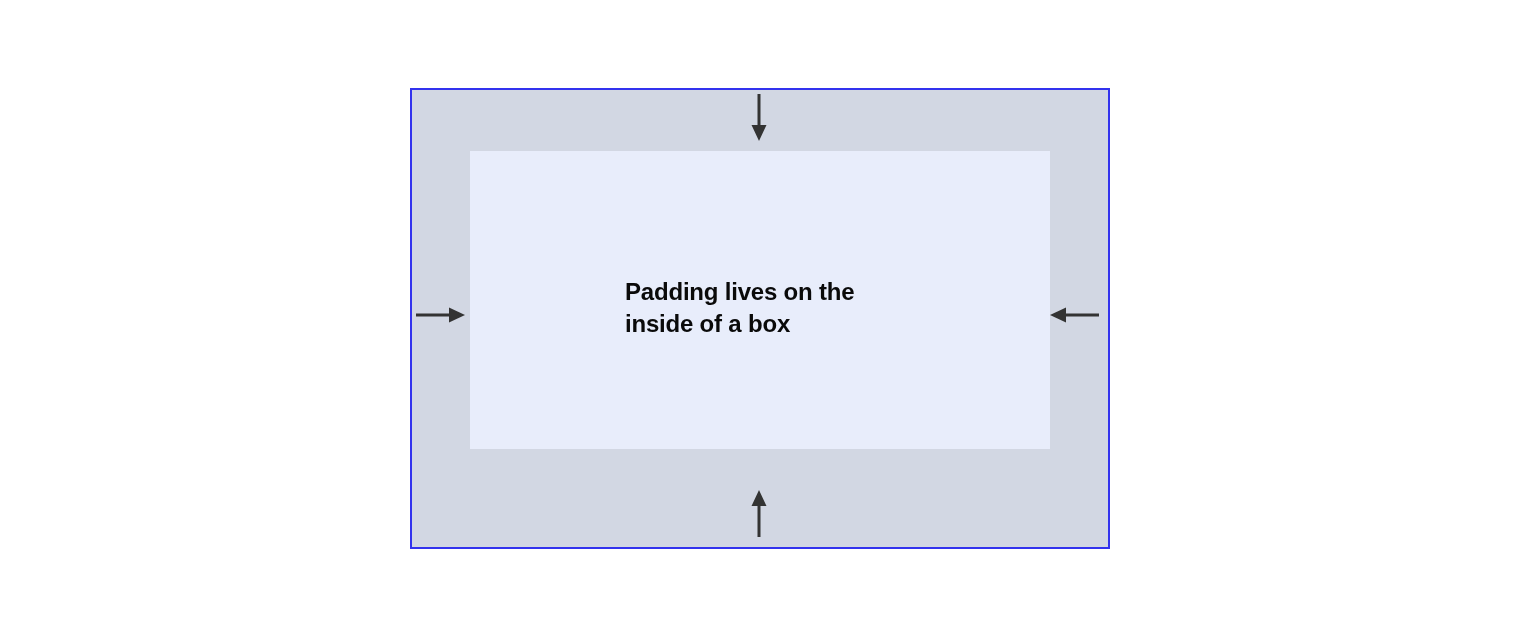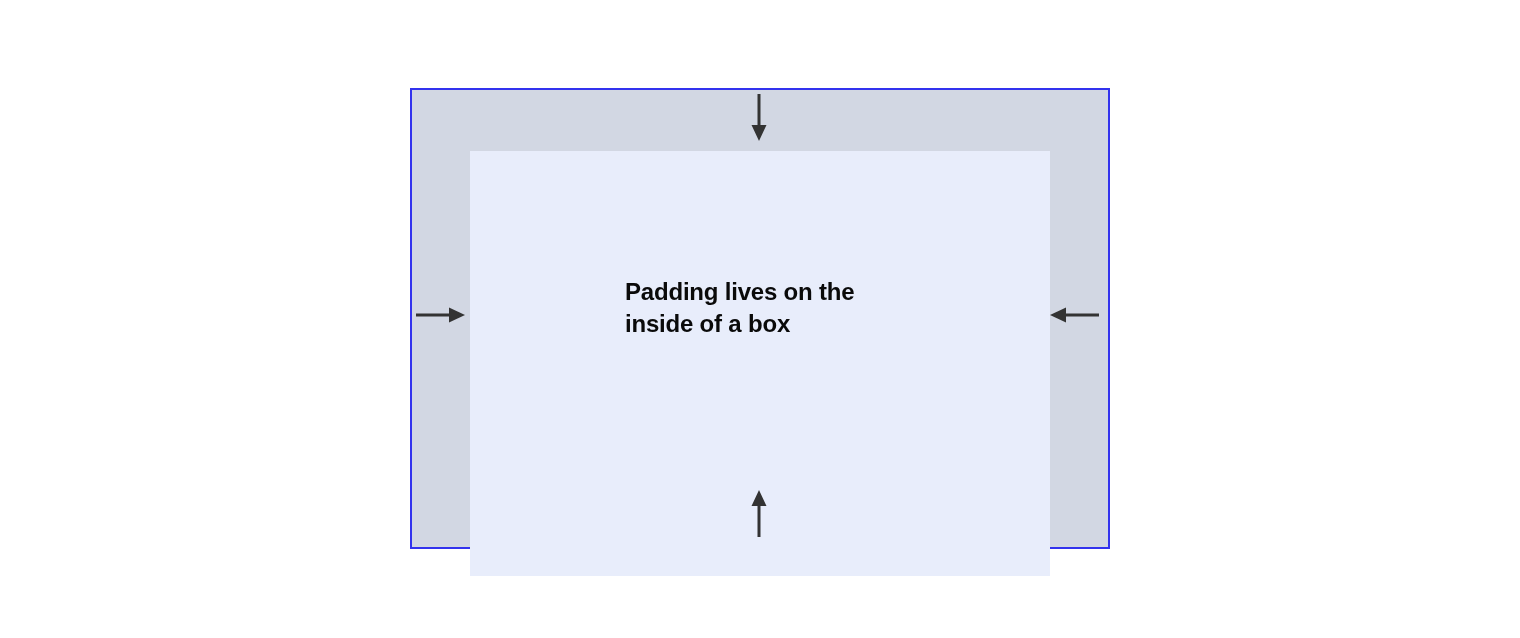--- a/index.html
+++ b/index.html
@@ -33,21 +33,21 @@
     background: #d2d7e3;
     box-sizing: content-box;
   }
 
   
   .box-content {
     position: absolute;
     left: 470px;
     top: 151px;
     width: 580px;
-    height: 425px;
+    height: 298px;
     background: #e8edfb;
     box-sizing: border-box;
   }
 
   .content-text {
     position: absolute;
     left: 155px;
     top: 125px;
     width: 330px;
     font-size: 24px;

